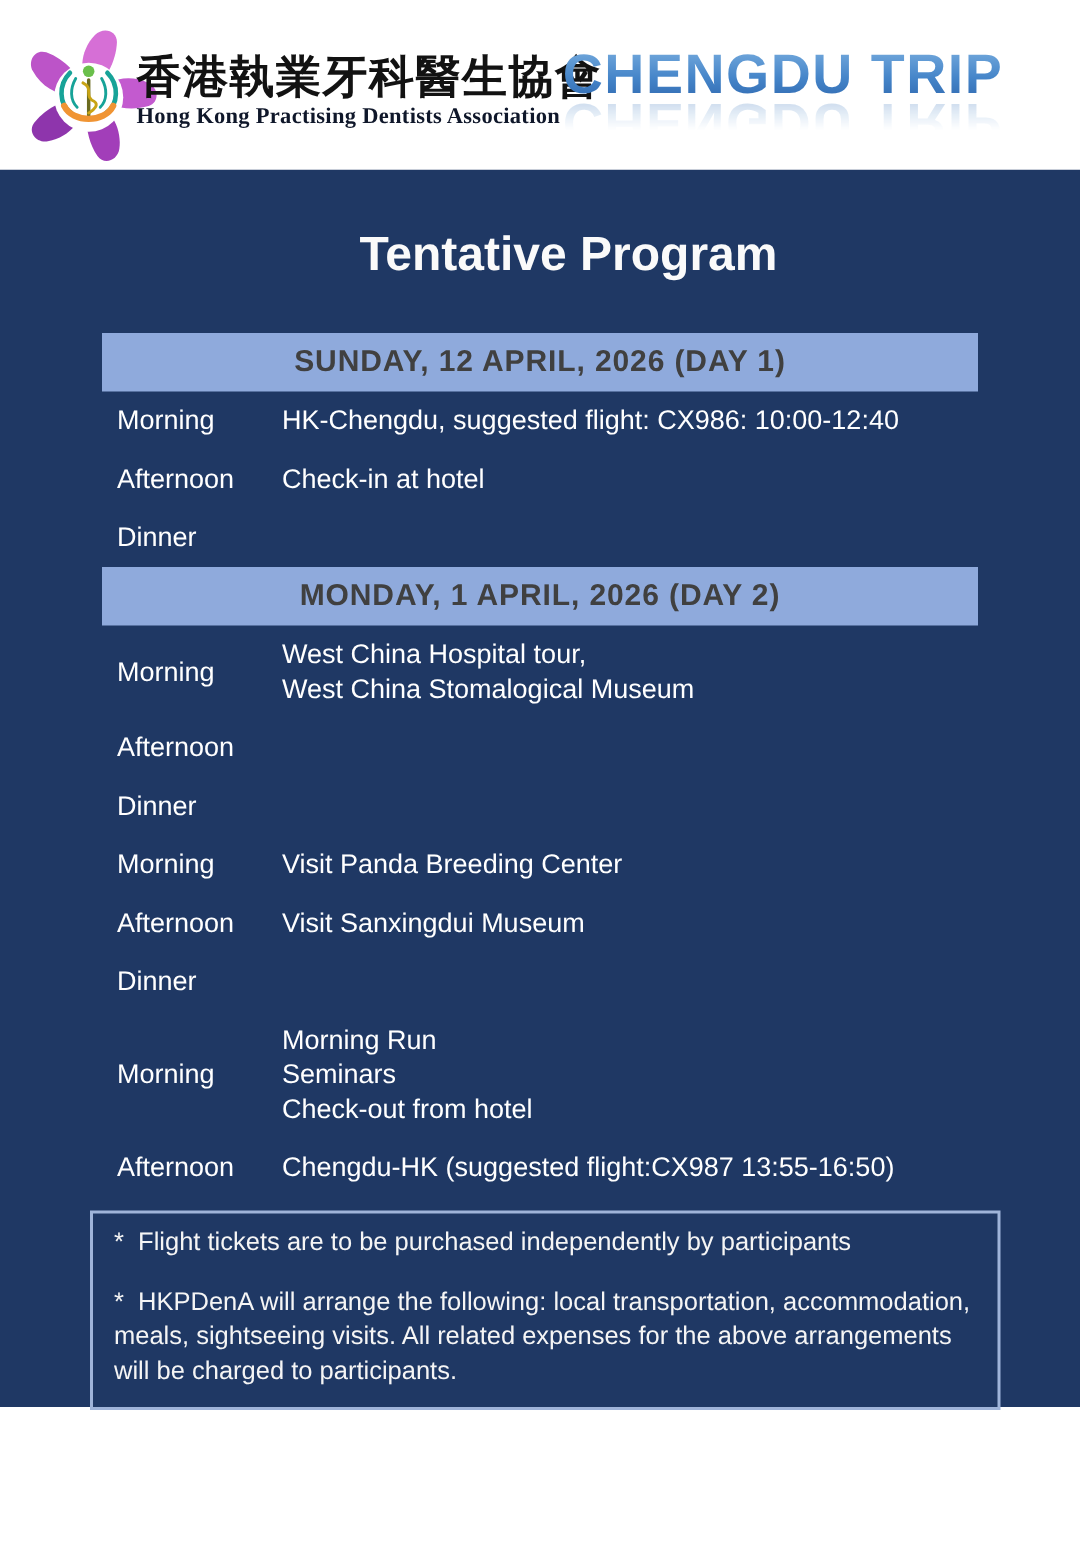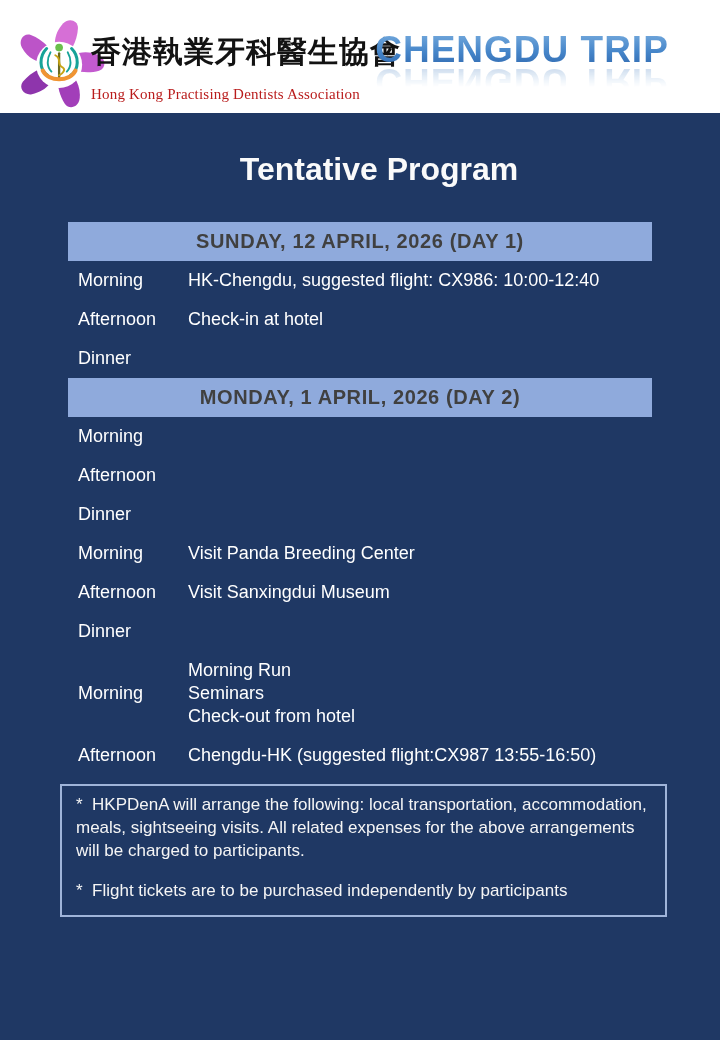--- a/index.html
+++ b/index.html
@@ -4,31 +4,31 @@
 <style>
   html,body{margin:0;padding:0;}
   body{font-family:"Liberation Sans", sans-serif; background:#e8e8e8;}
   .page{width:720px;height:1040px;background:#ffffff;position:relative;overflow:hidden;margin:0 auto;}
 
   
   .doc-header{position:relative;height:113px;background:#ffffff;}
   .logo{position:absolute;left:14px;top:13px;width:96px;height:96px;}
   .org-block{position:absolute;left:91px;top:36px;width:300px;}
   .org-zh{font-family:"Liberation Serif", serif;font-size:30px;font-weight:bold;color:#121212;letter-spacing:1px;line-height:32px;white-space:nowrap;}
-  .org-en{font-family:"Liberation Serif", serif;font-size:15px;font-weight:normal;color:#b91c1c;letter-spacing:0.2px;margin-top:18px;white-space:nowrap;}
+  .org-en{font-family:"Liberation Serif", serif;font-size:15px;font-weight:bold;color:#0f172a;letter-spacing:0.2px;margin-top:2px;white-space:nowrap;}
   .wordart-wrap{position:absolute;left:372px;top:30px;width:300px;text-align:center;}
   .wordart{font-size:37px;font-weight:bold;letter-spacing:1px;white-space:nowrap;
     background:linear-gradient(180deg, var(--wordart-blue-top,#7AAEDF) 0%, #4585C9 55%, var(--wordart-blue-bottom,#2E66AD) 100%);
     -webkit-background-clip:text;background-clip:text;color:transparent;line-height:40px;}
   .wordart.reflection{transform:scaleY(-1);opacity:.40;margin-top:-9px;
     -webkit-mask-image:linear-gradient(to bottom, rgba(0,0,0,0) 35%, rgba(0,0,0,.85) 100%);
     mask-image:linear-gradient(to bottom, rgba(0,0,0,0) 35%, rgba(0,0,0,.85) 100%);}
 
   
-  .doc-body{height:927px;background:var(--background-navy,#1F3864);color:#ffffff;}
+  .doc-body{height:825px;background:var(--background-navy,#1F3864);color:#ffffff;}
   .page-title{margin:0;padding:36px 0 0 38px;text-align:center;font-size:32px;font-weight:bold;line-height:40px;color:#fafafa;}
 
   .program{width:584px;margin:33px 0 0 68px;}
   .day-bar{height:39px;background:var(--day-bar-blue,#8FAADC);display:flex;align-items:center;justify-content:center;
     color:#404040;font-weight:bold;font-size:20px;letter-spacing:0.6px;}
   .row{display:flex;align-items:center;padding:8px 0;box-sizing:border-box;min-height:39px;font-size:18px;}
   .row .label{width:120px;padding-left:10px;box-sizing:border-box;flex:none;}
   .row .desc{flex:1;white-space:pre-line;line-height:23px;}
 
   .notes{margin:9px 0 0 60px;width:607px;box-sizing:border-box;border:2px solid var(--note-border,#9FB4D9);
@@ -99,20 +99,22 @@
         <div class="row">
           <div class="label">Dinner</div>
           <div class="desc"></div>
         </div>
       </div>
 
       <div class="day-section">
         <div class="day-bar">MONDAY, 1 APRIL, 2026 (DAY 2)</div>
         <div class="row">
           <div class="label">Morning</div>
+          <div class="desc">West China Hospital tour,
+West China Stomalogical Museum</div>
         </div>
         <div class="row">
           <div class="label">Afternoon</div>
         </div>
         <div class="row">
           <div class="label">Dinner</div>
           <div class="desc"></div>
         </div>
       </div>
 
@@ -140,17 +142,17 @@
         </div>
         <div class="row">
           <div class="label">Afternoon</div>
           <div class="desc">Chengdu-HK (suggested flight:CX987 13:55-16:50)</div>
         </div>
       </div>
 
     </div>
 
     <div class="notes">
+      <p>*  Flight tickets are to be purchased independently by participants</p>
       <p>*  HKPDenA will arrange the following: local transportation, accommodation, meals, sightseeing visits. All related expenses for the above arrangements will be charged to participants.</p>
-      <p>*  Flight tickets are to be purchased independently by participants</p>
     </div>
   </div>
 </div>
 
 </body></html>

